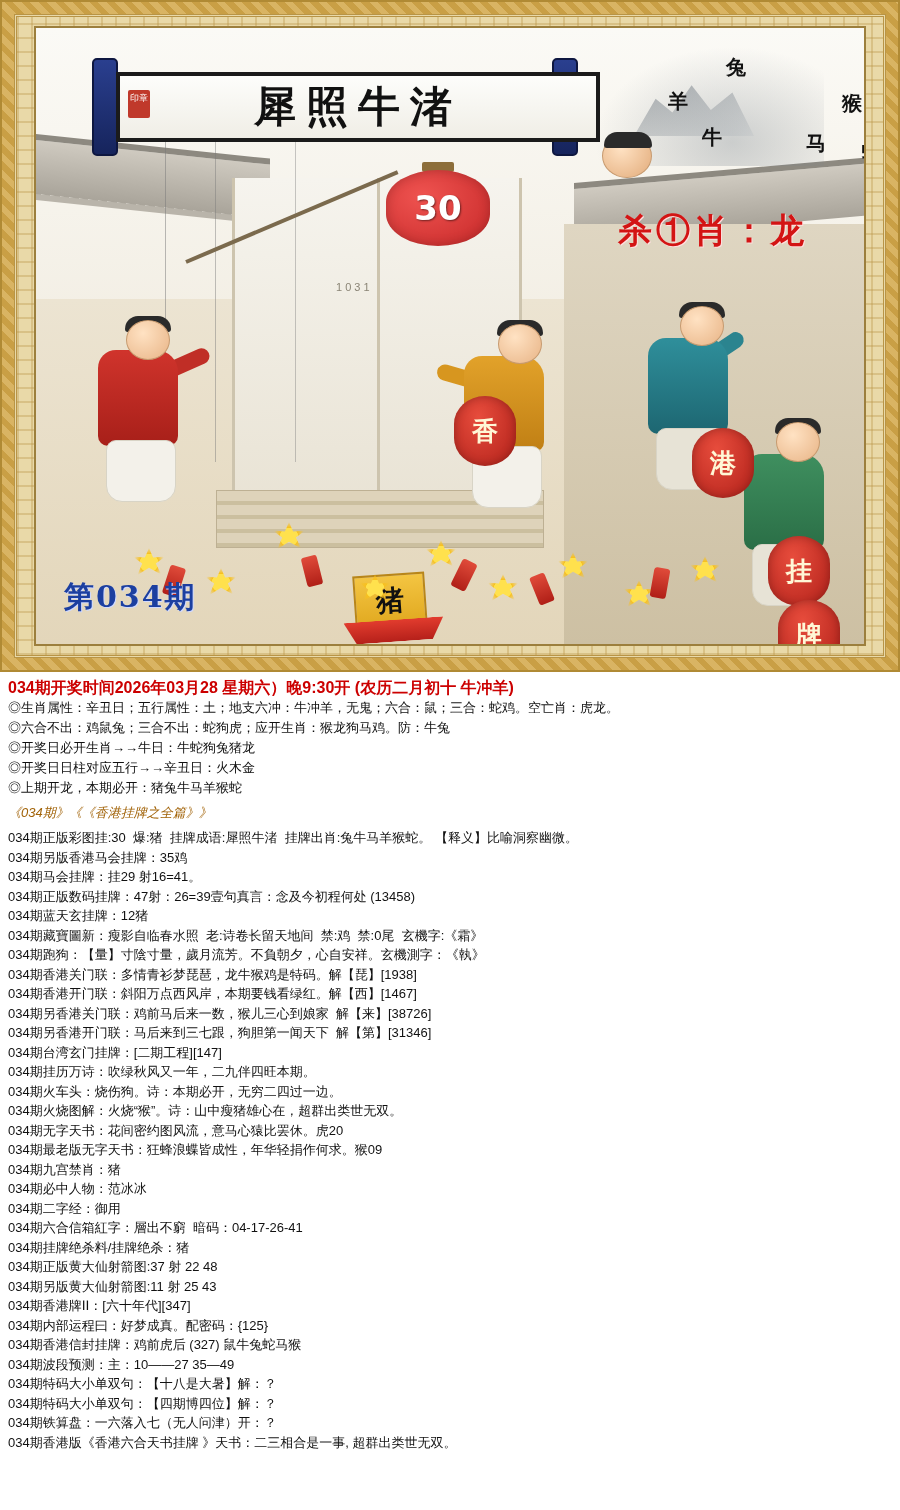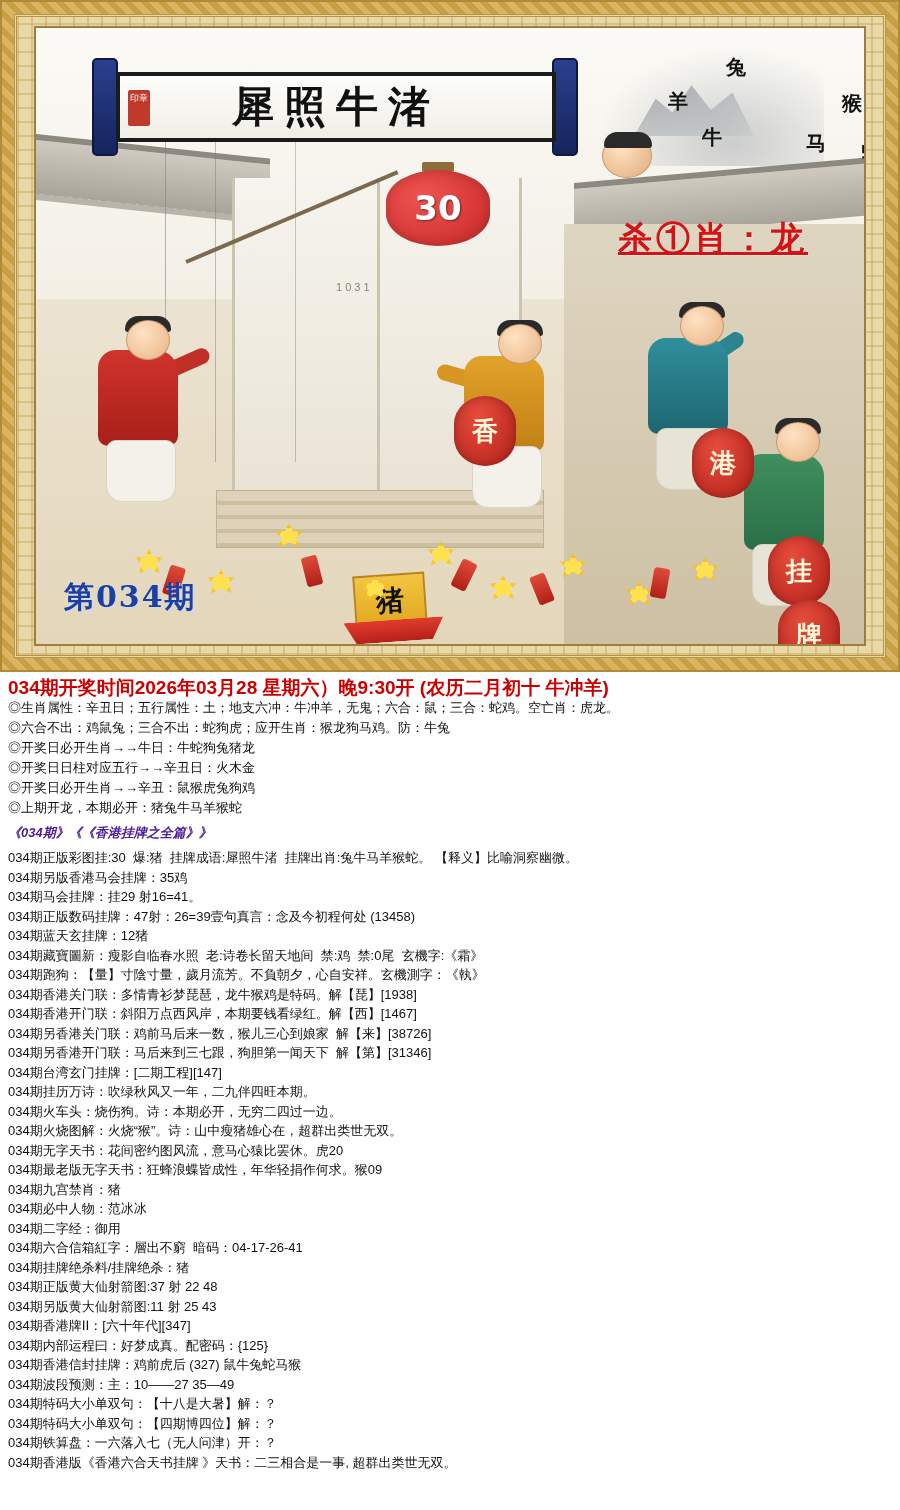--- a/index.html
+++ b/index.html
@@ -87,40 +87,40 @@
     background: #cdc4ae;
   }
   .steps {
     position: absolute; left: 180px; right: 320px; bottom: 96px; height: 58px;
     background: repeating-linear-gradient(#ded3ba 0 10px, #cbbf9f 10px 14px);
     border: 1px solid #bdb093;
   }
 
   
   .plaque {
-    position: absolute; left: 80px; top: 44px; width: 440px; height: 70px;
+    position: absolute; left: 80px; top: 44px; width: 484px; height: 70px;
     background: linear-gradient(#fdfdfb, #f0eee6);
     border: 4px solid #1b1b1b;
     display: flex; align-items: center; justify-content: center;
   }
   .plaque-text {
     font-family: "DejaVu Serif", serif;
     font-size: 42px; font-weight: bold; letter-spacing: 10px;
     color: #111;
   }
   .plaque-roller {
     position: absolute; top: 30px; width: 26px; height: 98px;
     background: linear-gradient(#2a3f8f, #16245c);
     border-radius: 5px;
     border: 2px solid #0e1740;
   }
   .plaque-roller.left { left: 56px; }
   .plaque-roller.right { left: 516px; }
   .plaque-seal {
-    position: absolute; left: 92px; top: 62px; width: 22px; height: 36px;
+    position: absolute; left: 92px; top: 62px; width: 22px; height: 28px;
     background: #c0392b; color: #fff; font-size: 9px; line-height: 10px;
     text-align: center; padding-top: 3px; border-radius: 2px;
   }
   .plaque-strings {
     position: absolute; left: 120px; top: 114px; width: 330px; height: 320px;
     background:
       linear-gradient(90deg, transparent 9px, rgba(120,120,120,.5) 9px 10px, transparent 10px),
       linear-gradient(90deg, transparent 59px, rgba(120,120,120,.45) 59px 60px, transparent 60px),
       linear-gradient(90deg, transparent 139px, rgba(120,120,120,.4) 139px 140px, transparent 140px);
   }
@@ -165,26 +165,25 @@
     clip-path: polygon(0% 100%, 18% 40%, 32% 62%, 48% 18%, 64% 58%, 82% 30%, 100% 100%);
   }
   .zodiac-float {
     position: absolute;
     font-family: "DejaVu Serif", serif;
     font-weight: bold; color: #111; font-size: 20px;
   }
 
   
   .kill-line {
-    position: absolute; right: 56px; top: 188px;
+    position: absolute; right: 56px; top: 180px;
     font-family: "DejaVu Serif", serif;
     font-size: 34px; font-weight: bold; color: #d31414;
     letter-spacing: 4px;
     text-shadow: 1px 1px 0 #ffdede;
-    text-decoration: underline;
   }
 
   
   .kid { position: absolute; }
   .kid .head {
     position: absolute; width: 44px; height: 40px; border-radius: 50%;
     background: radial-gradient(circle at 38% 32%, #ffe2c3, #e8b486);
     border: 1px solid #c79a6f;
   }
   .kid .hair {
@@ -295,26 +294,26 @@
   .text-block {
     padding: 6px 8px 16px 8px;
     font-size: 13px;
     line-height: 19.5px;
     color: #111;
   }
   .line { white-space: pre-wrap; }
   .hdr-red {
     color: #cc0000;
     font-weight: bold;
-    font-size: 19px;
+    font-size: 16px;
     line-height: 20px;
   }
   .section-title {
-    color: #4c1d95;
-    font-weight: bold;
+    color: #a16207;
+    font-weight: normal;
     font-style: italic;
     line-height: 22px;
   }
   .bullet { line-height: 20px; }
   .spacer-2 { height: 4px; }
 </style>
 </head>
 <body>
 
 <div class="poster-wrap">
@@ -413,21 +412,20 @@
   </div>
 </div>
 
 <div class="text-block">
   <div class="hdr-red">034期开奖时间2026年03月28 星期六）晚9:30开 (农历二月初十  牛冲羊)</div>
 
   <div class="bullet">◎生肖属性：辛丑日；五行属性：土；地支六冲：牛冲羊，无鬼；六合：鼠；三合：蛇鸡。空亡肖：虎龙。</div>
   <div class="bullet">◎六合不出：鸡鼠兔；三合不出：蛇狗虎；应开生肖：猴龙狗马鸡。防：牛兔</div>
   <div class="bullet">◎开奖日必开生肖→→牛日：牛蛇狗兔猪龙</div>
   <div class="bullet">◎开奖日日柱对应五行→→辛丑日：火木金</div>
-  <div class="bullet">◎开奖日必开生肖→→辛丑：鼠猴虎兔狗鸡</div>
   <div class="bullet">◎上期开龙，本期必开：猪兔牛马羊猴蛇</div>
 
   <div class="spacer-2"></div>
   <div class="section-title">《034期》《《香港挂牌之全篇》》</div>
   <div class="spacer-2"></div>
 
   <div class="line">034期正版彩图挂:30  爆:猪  挂牌成语:犀照牛渚  挂牌出肖:兔牛马羊猴蛇。 【释义】比喻洞察幽微。</div>
   <div class="line">034期另版香港马会挂牌：35鸡</div>
   <div class="line">034期马会挂牌：挂29 射16=41。</div>
   <div class="line">034期正版数码挂牌：47射：26=39壹句真言：念及今初程何处 (13458)</div>

